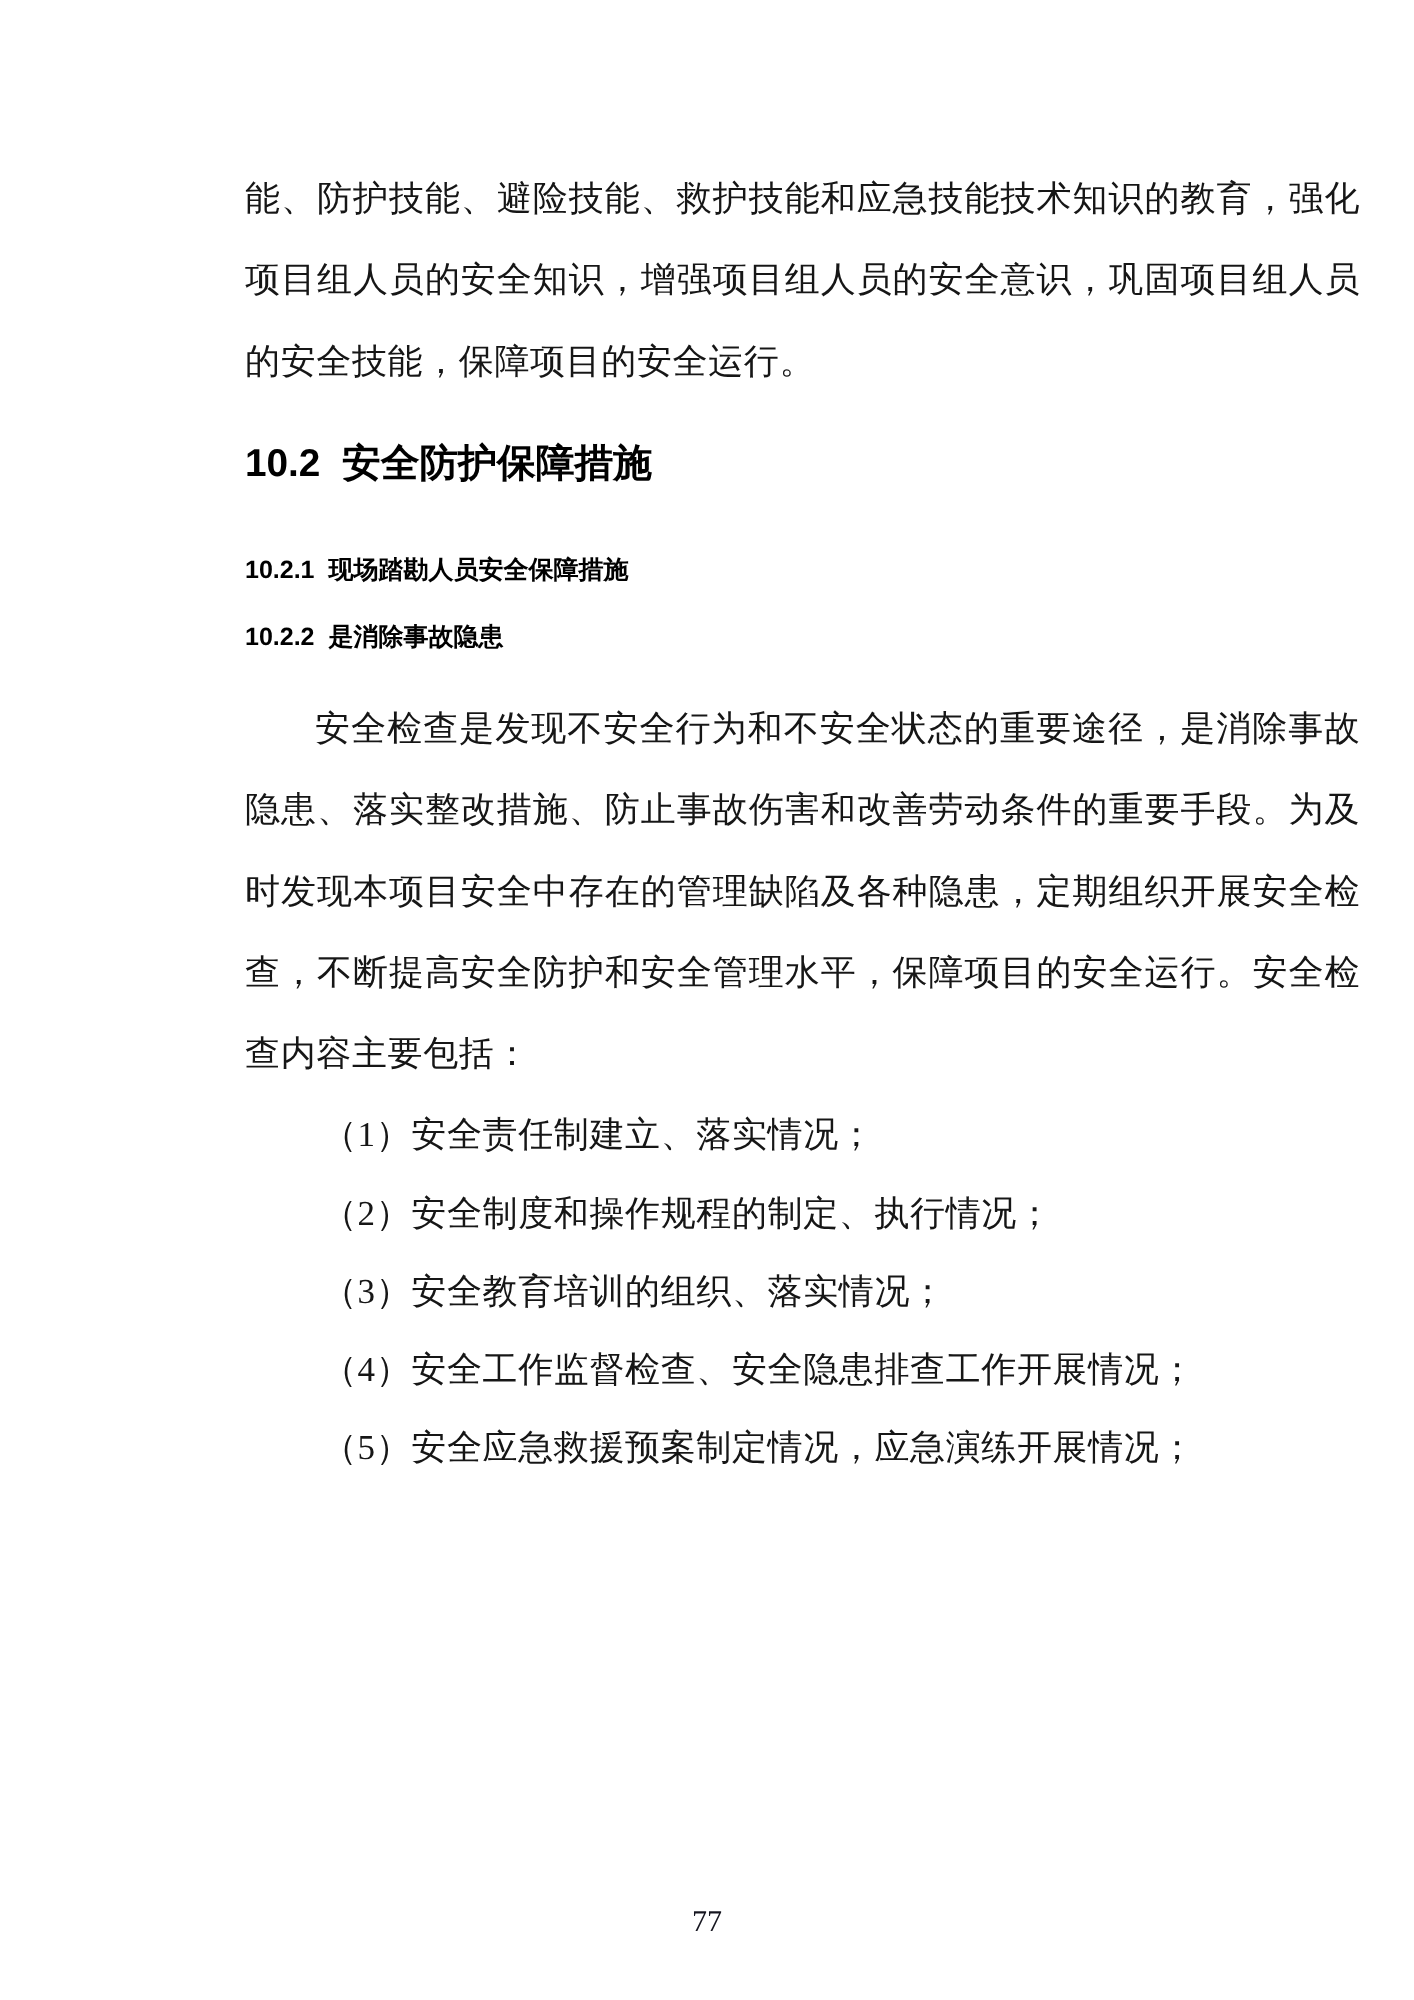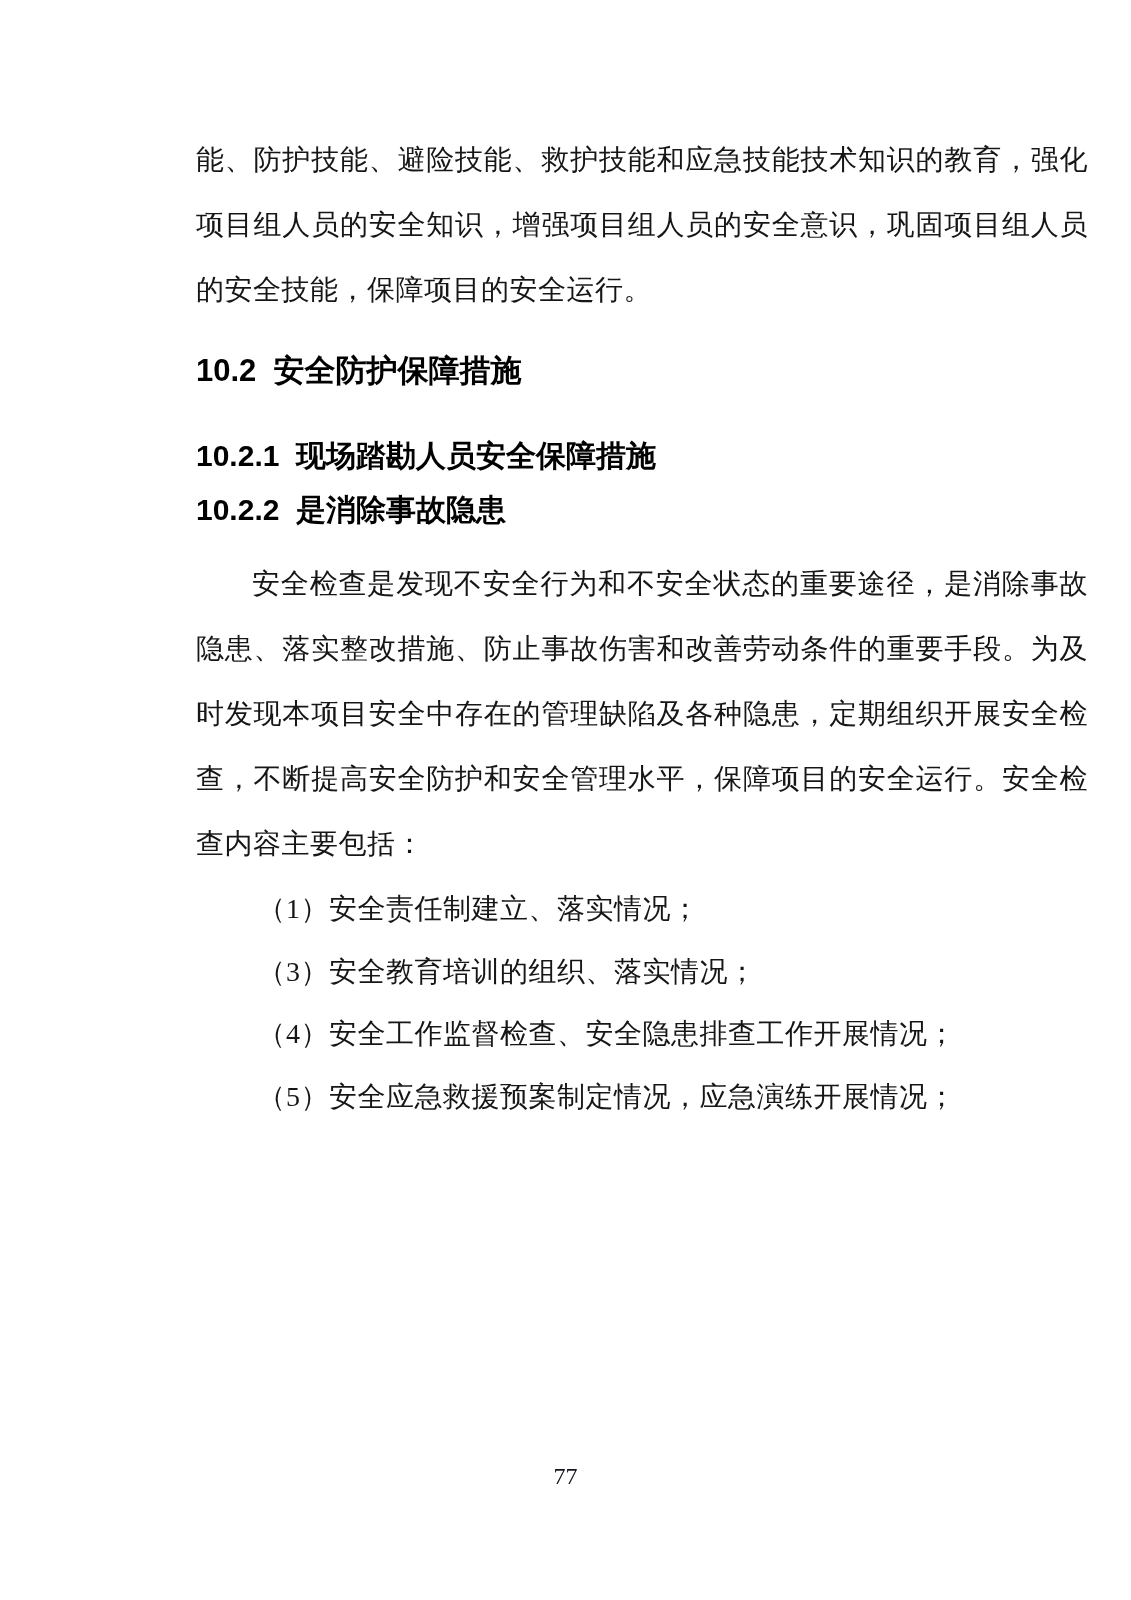--- a/index.html
+++ b/index.html
@@ -38,21 +38,21 @@
     color: #000000;
     white-space: pre-wrap;
     margin: 0;
   }
   .h-level2 {
     font-size: 31px;
     line-height: 38px;
     margin-top: 30px;
   }
   .h-level3 {
-    font-size: 30px;
+    font-size: 20px;
     line-height: 38px;
   }
   .h-1021 { margin-top: 47px; }
   .h-1022 { margin-top: 16px; }
   .para-survey { margin-top: 30px; }
   .para-inspection { margin-top: 24px; font-family: Liberation Mono, monospace; }
   .check-list {
     margin: 0;
     padding: 0;
     list-style: none;
@@ -61,21 +61,21 @@
     font-size: 28px;
     line-height: 62.5px;
     text-indent: 2.2em;
     text-align: justify;
     letter-spacing: 0.5px;
   }
   .page-footer {
     position: absolute;
     left: 0;
     right: 0;
-    top: 1463px;
+    top: 1525px;
     text-align: center;
     font-size: 24px;
     color: #15151f;
     font-family: "Liberation Serif", "DejaVu Serif", serif;
   }
 </style>
 </head>
 <body>
 
 <div class="page">
@@ -86,20 +86,21 @@
 
   <h3 class="doc-heading h-level3 h-1021">10.2.1  现场踏勘人员安全保障措施</h3>
 
 
   <h3 class="doc-heading h-level3 h-1022">10.2.2  是消除事故隐患</h3>
 
   <p class="body-text indent-2em para-inspection">安全检查是发现不安全行为和不安全状态的重要途径，是消除事故隐患、落实整改措施、防止事故伤害和改善劳动条件的重要手段。为及时发现本项目安全中存在的管理缺陷及各种隐患，定期组织开展安全检查，不断提高安全防护和安全管理水平，保障项目的安全运行。安全检查内容主要包括：</p>
 
   <div class="check-list">
     <div class="list-item">（1）安全责任制建立、落实情况；</div>
+    <div class="list-item">（2）安全制度和操作规程的制定、执行情况；</div>
     <div class="list-item">（3）安全教育培训的组织、落实情况；</div>
     <div class="list-item">（4）安全工作监督检查、安全隐患排查工作开展情况；</div>
     <div class="list-item">（5）安全应急救援预案制定情况，应急演练开展情况；</div>
   </div>
 
 </div>
 
 <div class="page-footer">77</div>
 
 </body></html>

